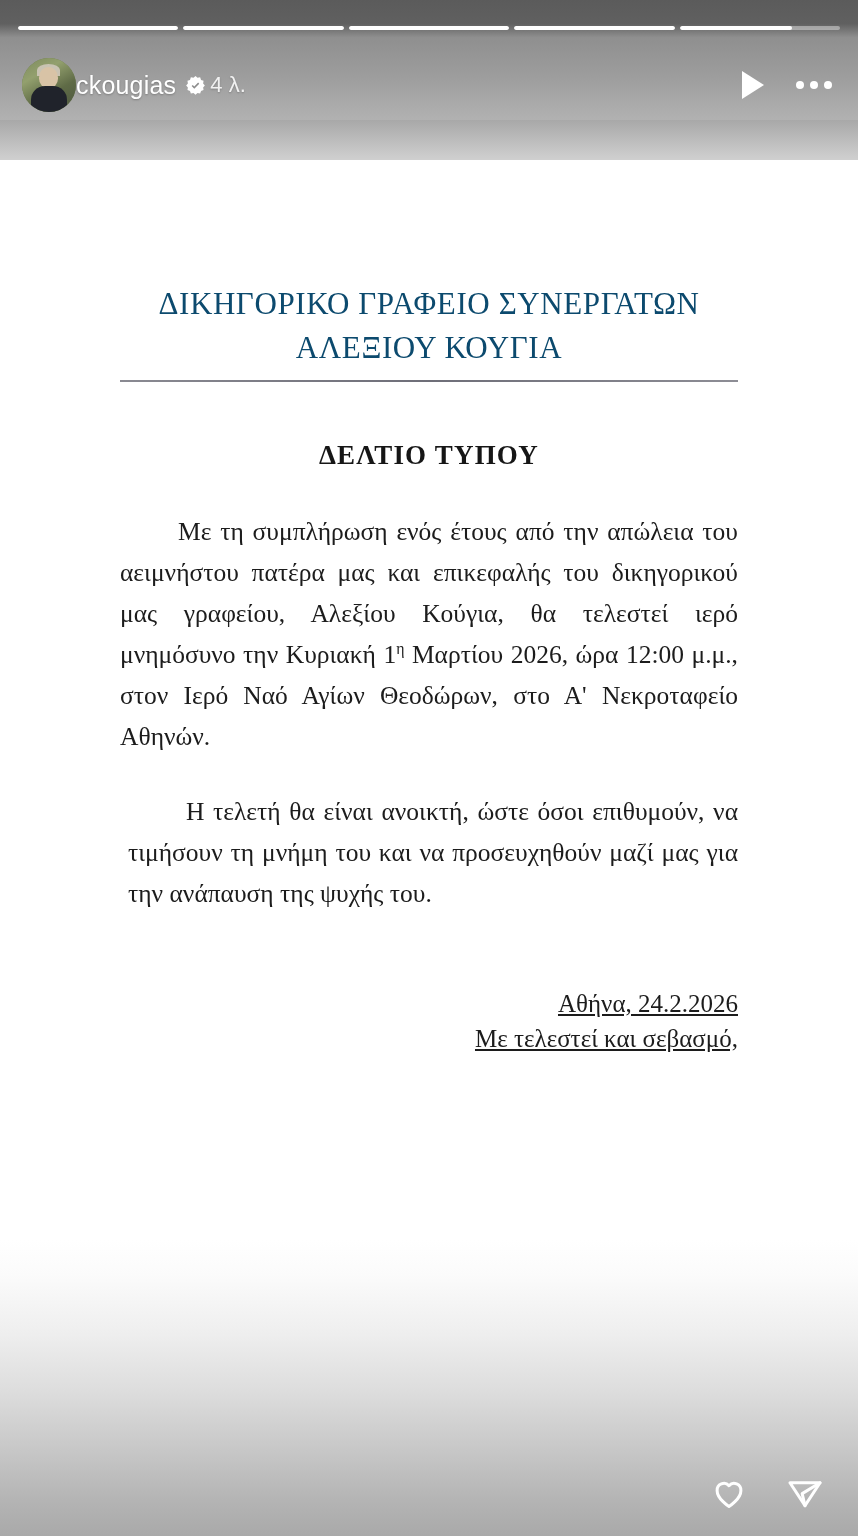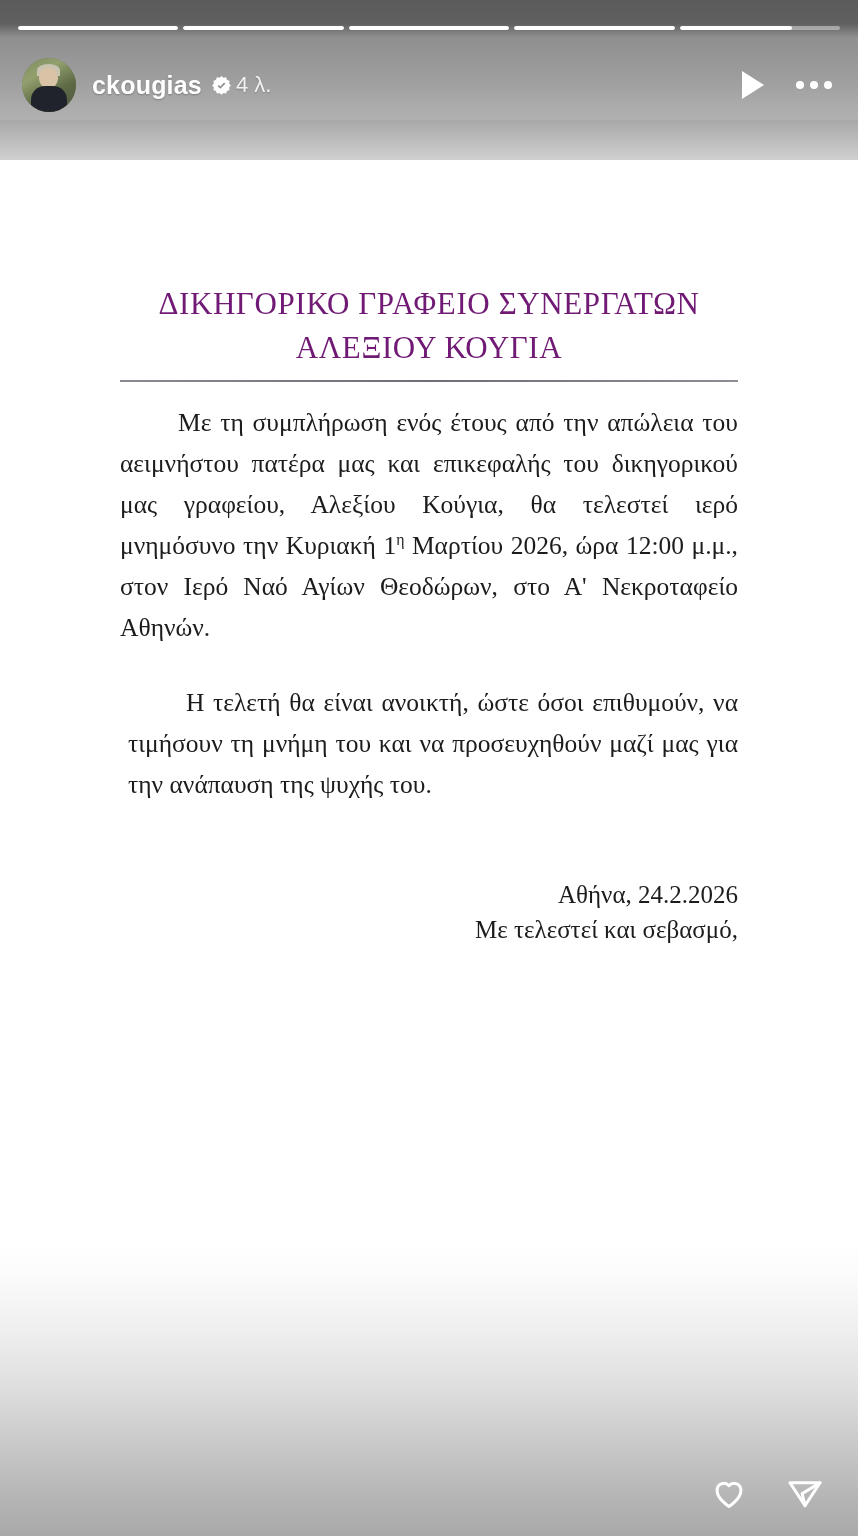--- a/index.html
+++ b/index.html
@@ -59,21 +59,21 @@
     width: 618px;
   }
 
   .letterhead {
     padding-top: 122px;
     text-align: center;
     font-family: "Liberation Serif", "DejaVu Serif", serif;
     font-size: 31px;
     line-height: 1.42;
     letter-spacing: 0.6px;
-    color: #701a75;
+    color: #0c4a6e;
   }
   .letterhead .lh-line {
     display: block;
     white-space: nowrap;
   }
   .lh-rule {
     margin-top: 10px;
     height: 2px;
     background: linear-gradient(to right, #8a8a92 0%, #6e6e78 50%, #8d8d95 100%);
   }
@@ -82,21 +82,21 @@
     margin-top: 58px;
     text-align: center;
     font-family: "Liberation Serif", "DejaVu Serif", serif;
     font-weight: bold;
     font-size: 27px;
     letter-spacing: 1.2px;
     color: #161616;
   }
 
   .body-para {
-    margin-top: 20px;
+    margin-top: 40px;
     font-family: "Liberation Serif", "DejaVu Serif", serif;
     font-size: 25.5px;
     line-height: 41px;
     text-align: justify;
     text-indent: 58px;
     color: #1c1c1c;
   }
   .body-para.second {
     margin-top: 34px;
     margin-left: 8px;
@@ -107,20 +107,21 @@
     line-height: 0;
   }
 
   .signature {
     margin-top: 72px;
     text-align: right;
     font-family: "Liberation Serif", "DejaVu Serif", serif;
     font-size: 25px;
     line-height: 35px;
     color: #1c1c1c;
+    text-decoration: underline;
   }
   .signature .sig-line { display: block; }
   .signature .sig-italic { font-style: italic; }
 
   
   .progress-row {
     position: absolute;
     left: 18px;
     top: 26px;
     width: 822px;
@@ -182,24 +183,23 @@
   }
   .avatar .av-body {
     position: absolute;
     left: 9px; bottom: 0;
     width: 36px; height: 26px;
     border-radius: 14px 14px 0 0;
     background: #20232b;
   }
 
   .username {
-    margin-left: 16px;
     color: #ffffff;
     font-size: 25px;
-    font-weight: 700;
+    font-weight: 400;
     letter-spacing: 0.2px;
     text-shadow: 0 1px 2px rgba(0,0,0,0.25);
   }
   .verified-badge {
     margin-left: 9px;
     width: 21px;
     height: 21px;
     flex: 0 0 auto;
     display: inline-flex;
     align-items: center;
@@ -267,20 +267,21 @@
 
   <div class="document">
     <div class="doc-inner">
 
       <div class="letterhead">
         <span class="lh-line">ΔΙΚΗΓΟΡΙΚΟ ΓΡΑΦΕΙΟ ΣΥΝΕΡΓΑΤΩΝ</span>
         <span class="lh-line">ΑΛΕΞΙΟΥ ΚΟΥΓΙΑ</span>
       </div>
       <div class="lh-rule"></div>
 
+      <div class="doc-title">ΔΕΛΤΙΟ ΤΥΠΟΥ</div>
 
       <p class="body-para"><span>Με τη συμπλήρωση ενός έτους από την απώλεια του αειμνήστου πατέρα μας και επικεφαλής του δικηγορικού μας γραφείου, Αλεξίου Κούγια, θα τελεστεί ιερό μνημόσυνο την Κυριακή 1</span><sup>η</sup><span> Μαρτίου 2026, ώρα 12:00 μ.μ., στον Ιερό Ναό Αγίων Θεοδώρων, στο Α' Νεκροταφείο Αθηνών.</span></p>
 
       <p class="body-para second">Η τελετή θα είναι ανοικτή, ώστε όσοι επιθυμούν, να τιμήσουν τη μνήμη του και να προσευχηθούν μαζί μας για την ανάπαυση της ψυχής του.</p>
 
       <div class="signature">
         <span class="sig-line">Αθήνα, 24.2.2026</span>
         <span class="sig-line">Με τελεστεί και σεβασμό,</span>
       </div>
 

